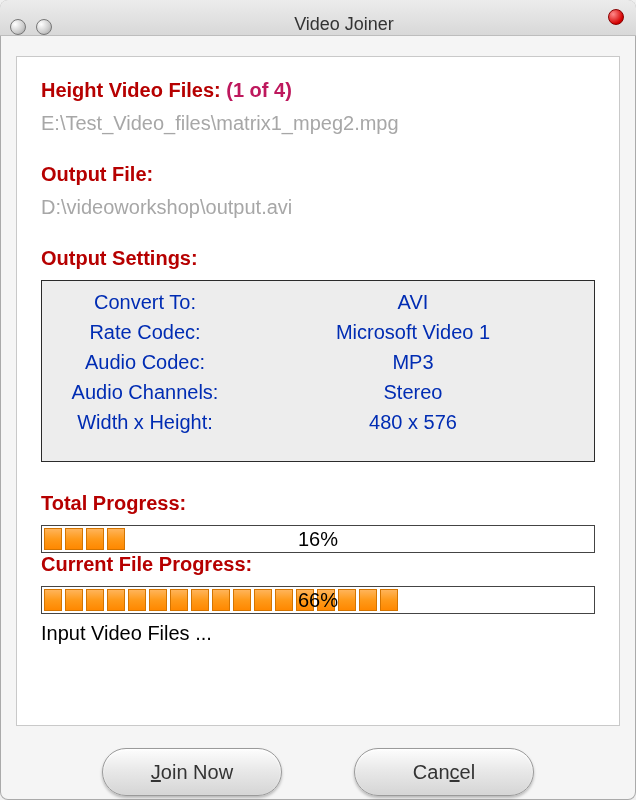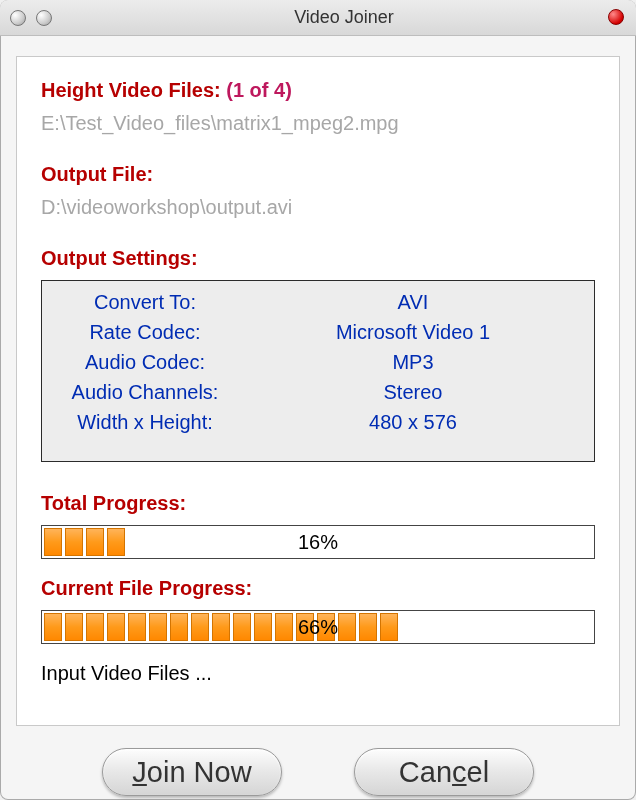--- a/index.html
+++ b/index.html
@@ -20,21 +20,21 @@
     position: relative;
     box-shadow: inset 0 0 0 1px #aaa;
   }
   .titlebar {
     height: 36px;
     background: linear-gradient(to bottom,#ececec 0%,#d8d8d8 100%);
     border-top-left-radius: 8px;
     border-top-right-radius: 8px;
     border-bottom: 1px solid #bdbdbd;
     display: flex;
-    align-items: center;
+    align-items: flex-end;
     position: relative;
   }
   .titlebar .btn {
     width: 16px;
     height: 16px;
     border-radius: 50%;
     margin-left: 10px;
     border: 1px solid #777;
     background: radial-gradient(circle at 30% 30%,#fff,#ccc 60%, #999);
   }
@@ -84,24 +84,23 @@
   .settings-row {
     display: flex;
     color: #002cb3;
     font-size: 20px;
     line-height: 1.5;
   }
   .settings-row .k { width: 190px; }
   .settings-row .v { flex: 1; }
   .progress {
     position: relative;
-    height: 34px;
+    height: 28px;
     border: 1px solid #444;
     background: #fff;
-    margin-bottom: 18px;
     display: flex;
     align-items: center;
   }
   .progress .cells {
     position: absolute;
     left: 2px;
     top: 2px;
     bottom: 2px;
     display: flex;
     gap: 3px;
@@ -129,21 +128,21 @@
     margin-top: 22px;
     padding: 0 30px;
   }
   .pill-button {
     width: 180px;
     height: 48px;
     border-radius: 24px;
     background: linear-gradient(to bottom,#fdfdfd 0%,#e9e9e9 45%,#d5d5d5 100%);
     border: 1px solid #9a9a9a;
     box-shadow: inset 0 1px 2px #fff, 0 2px 3px rgba(0,0,0,0.25);
-    font-size: 29px;
+    font-size: 20px;
     color: #333;
     cursor: pointer;
     text-align: center;
     line-height: 46px;
   }
   .pill-button .u { text-decoration: underline; }
 </style>
 </head>
 <body>
 

